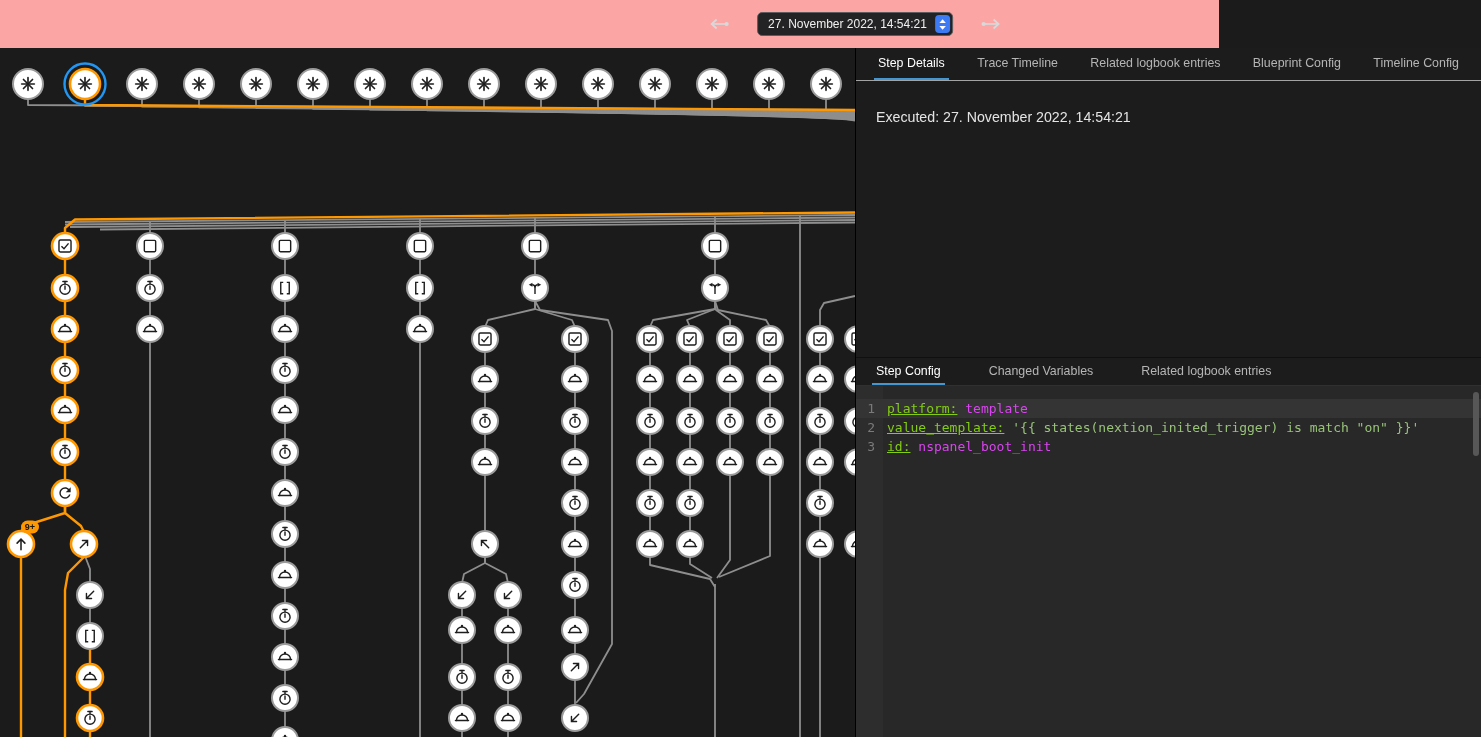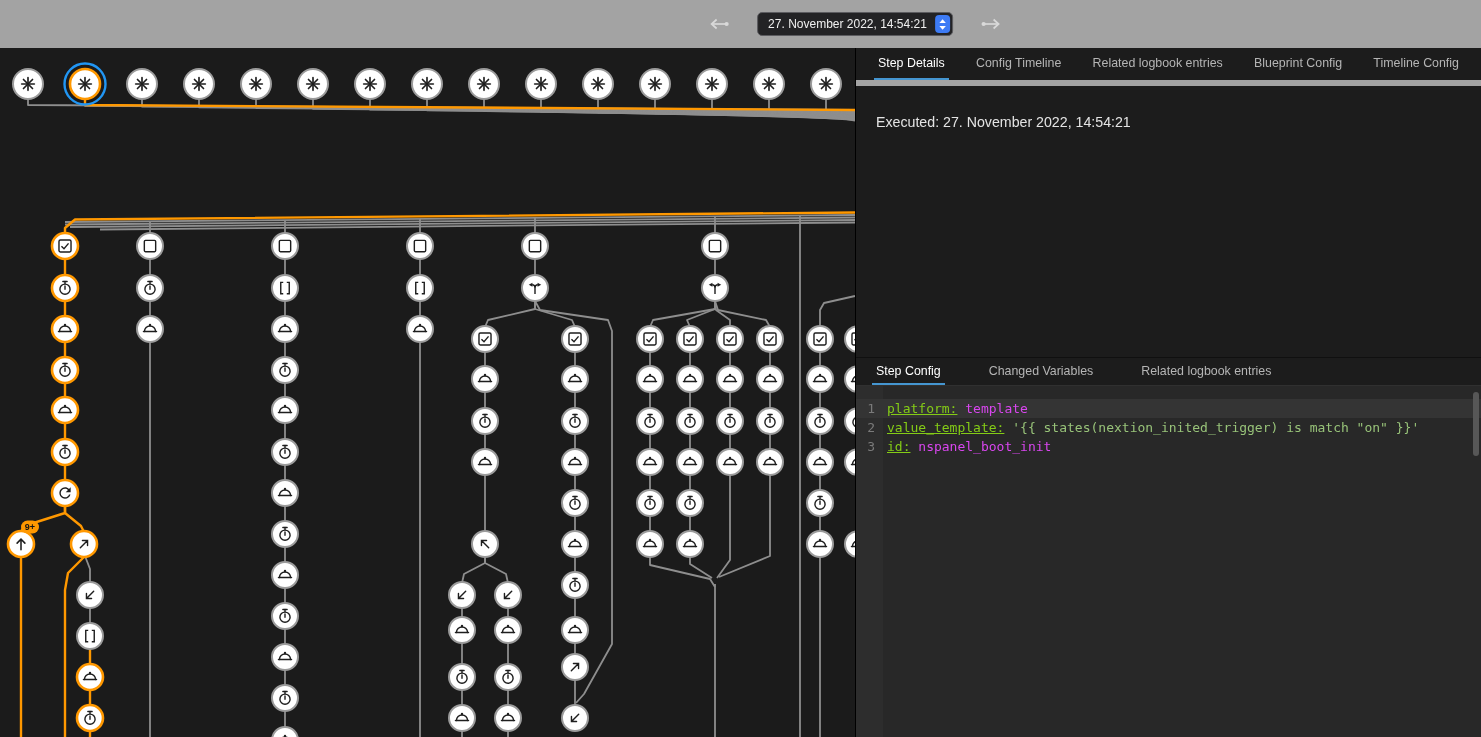--- a/index.html
+++ b/index.html
@@ -1,21 +1,21 @@
 <!DOCTYPE html>
 <html><head>
 <meta charset="utf-8">
 <style>
   html,body{margin:0;padding:0;}
   body{
     width:1481px;height:737px;overflow:hidden;position:relative;
     background:#1b1b1b;font-family:"Liberation Sans",sans-serif;
   }
   
-  .topbar{position:absolute;left:0;top:0;width:1481px;height:48px;background:#a3a3a3;}
+  .topbar{position:absolute;left:0;top:0;width:1219px;height:48px;background:#fca5a5;}
   .run-nav{position:absolute;left:855px;top:0;transform:translateX(-50%);height:48px;
     display:flex;align-items:center;gap:26px;}
   .nav-icon{display:flex;align-items:center;cursor:pointer;}
   .nav-icon svg{display:block;stroke:#d9d9d9;}
   .run-select{display:flex;align-items:center;height:22px;background:#232325;
     border:1px solid #5c5c60;border-radius:5px;padding:0 2px 0 10px;cursor:pointer;}
   .run-select-value{font-size:12px;color:#f0f0f0;white-space:nowrap;padding-right:8px;}
   .stepper{width:15px;height:18px;background:#3d7bf5;border-radius:4px;
     display:flex;align-items:center;justify-content:center;flex:none;}
   
@@ -27,21 +27,21 @@
   .halo{fill:none;stroke:#2196f3;stroke-width:2.4;}
   .node-icon{color:#1e1e1e;}
   .node{cursor:pointer;}
   .badge-bg{fill:#ff9800;}
   .badge-text{fill:#141414;font:bold 9px "Liberation Sans",sans-serif;text-anchor:middle;}
   
   .right-panel{position:absolute;left:855px;top:48px;width:626px;height:689px;
     background:#1c1c1c;border-left:1px solid #000;box-sizing:border-box;}
   .details-section{position:absolute;left:0;top:0;right:0;height:309px;}
   .tab-bar{display:flex;justify-content:space-between;align-items:stretch;height:32px;
-    padding:0 18px;border-bottom:6px solid #a3a3a3;}
+    padding:0 18px;border-bottom:1px solid #a3a3a3;}
   .tab{font-size:12.4px;color:#b5b5b5;display:flex;align-items:center;padding:0 4px;
     border-bottom:2px solid transparent;cursor:pointer;white-space:nowrap;box-sizing:border-box;}
   .tab.active{color:#ffffff;border-bottom-color:#4596d1;}
   .executed{margin:28px 20px;font-size:14.2px;color:#e4e4e4;}
   .config-section{position:absolute;left:0;top:309px;right:0;bottom:0;
     border-top:1px solid #101010;display:flex;flex-direction:column;}
   .tab-bar2{display:flex;gap:40px;height:27px;padding:0 16px;border-bottom:1px solid #303030;}
   
   .editor{flex:1;background:#282828;font-family:"DejaVu Sans Mono",monospace;font-size:13px;
     position:relative;padding-top:13px;overflow:hidden;}
@@ -696,21 +696,21 @@
       <rect x="21" y="520.5" width="18" height="13" rx="6.5" class="badge-bg"></rect>
       <text x="30" y="530.2" class="badge-text">9+</text>
     </g>
   </svg>
 
 <div class="right-panel">
 
   <div class="details-section">
     <div class="tab-bar">
       <span class="tab active">Step Details</span>
-      <span class="tab">Config Timeline</span>
+      <span class="tab">Trace Timeline</span>
       <span class="tab">Related logbook entries</span>
       <span class="tab">Blueprint Config</span>
       <span class="tab">Timeline Config</span>
     </div>
     <div class="executed">Executed: 27. November 2022, 14:54:21</div>
   </div>
 
   <div class="config-section">
     <div class="tab-bar2">
       <span class="tab active">Step Config</span>

